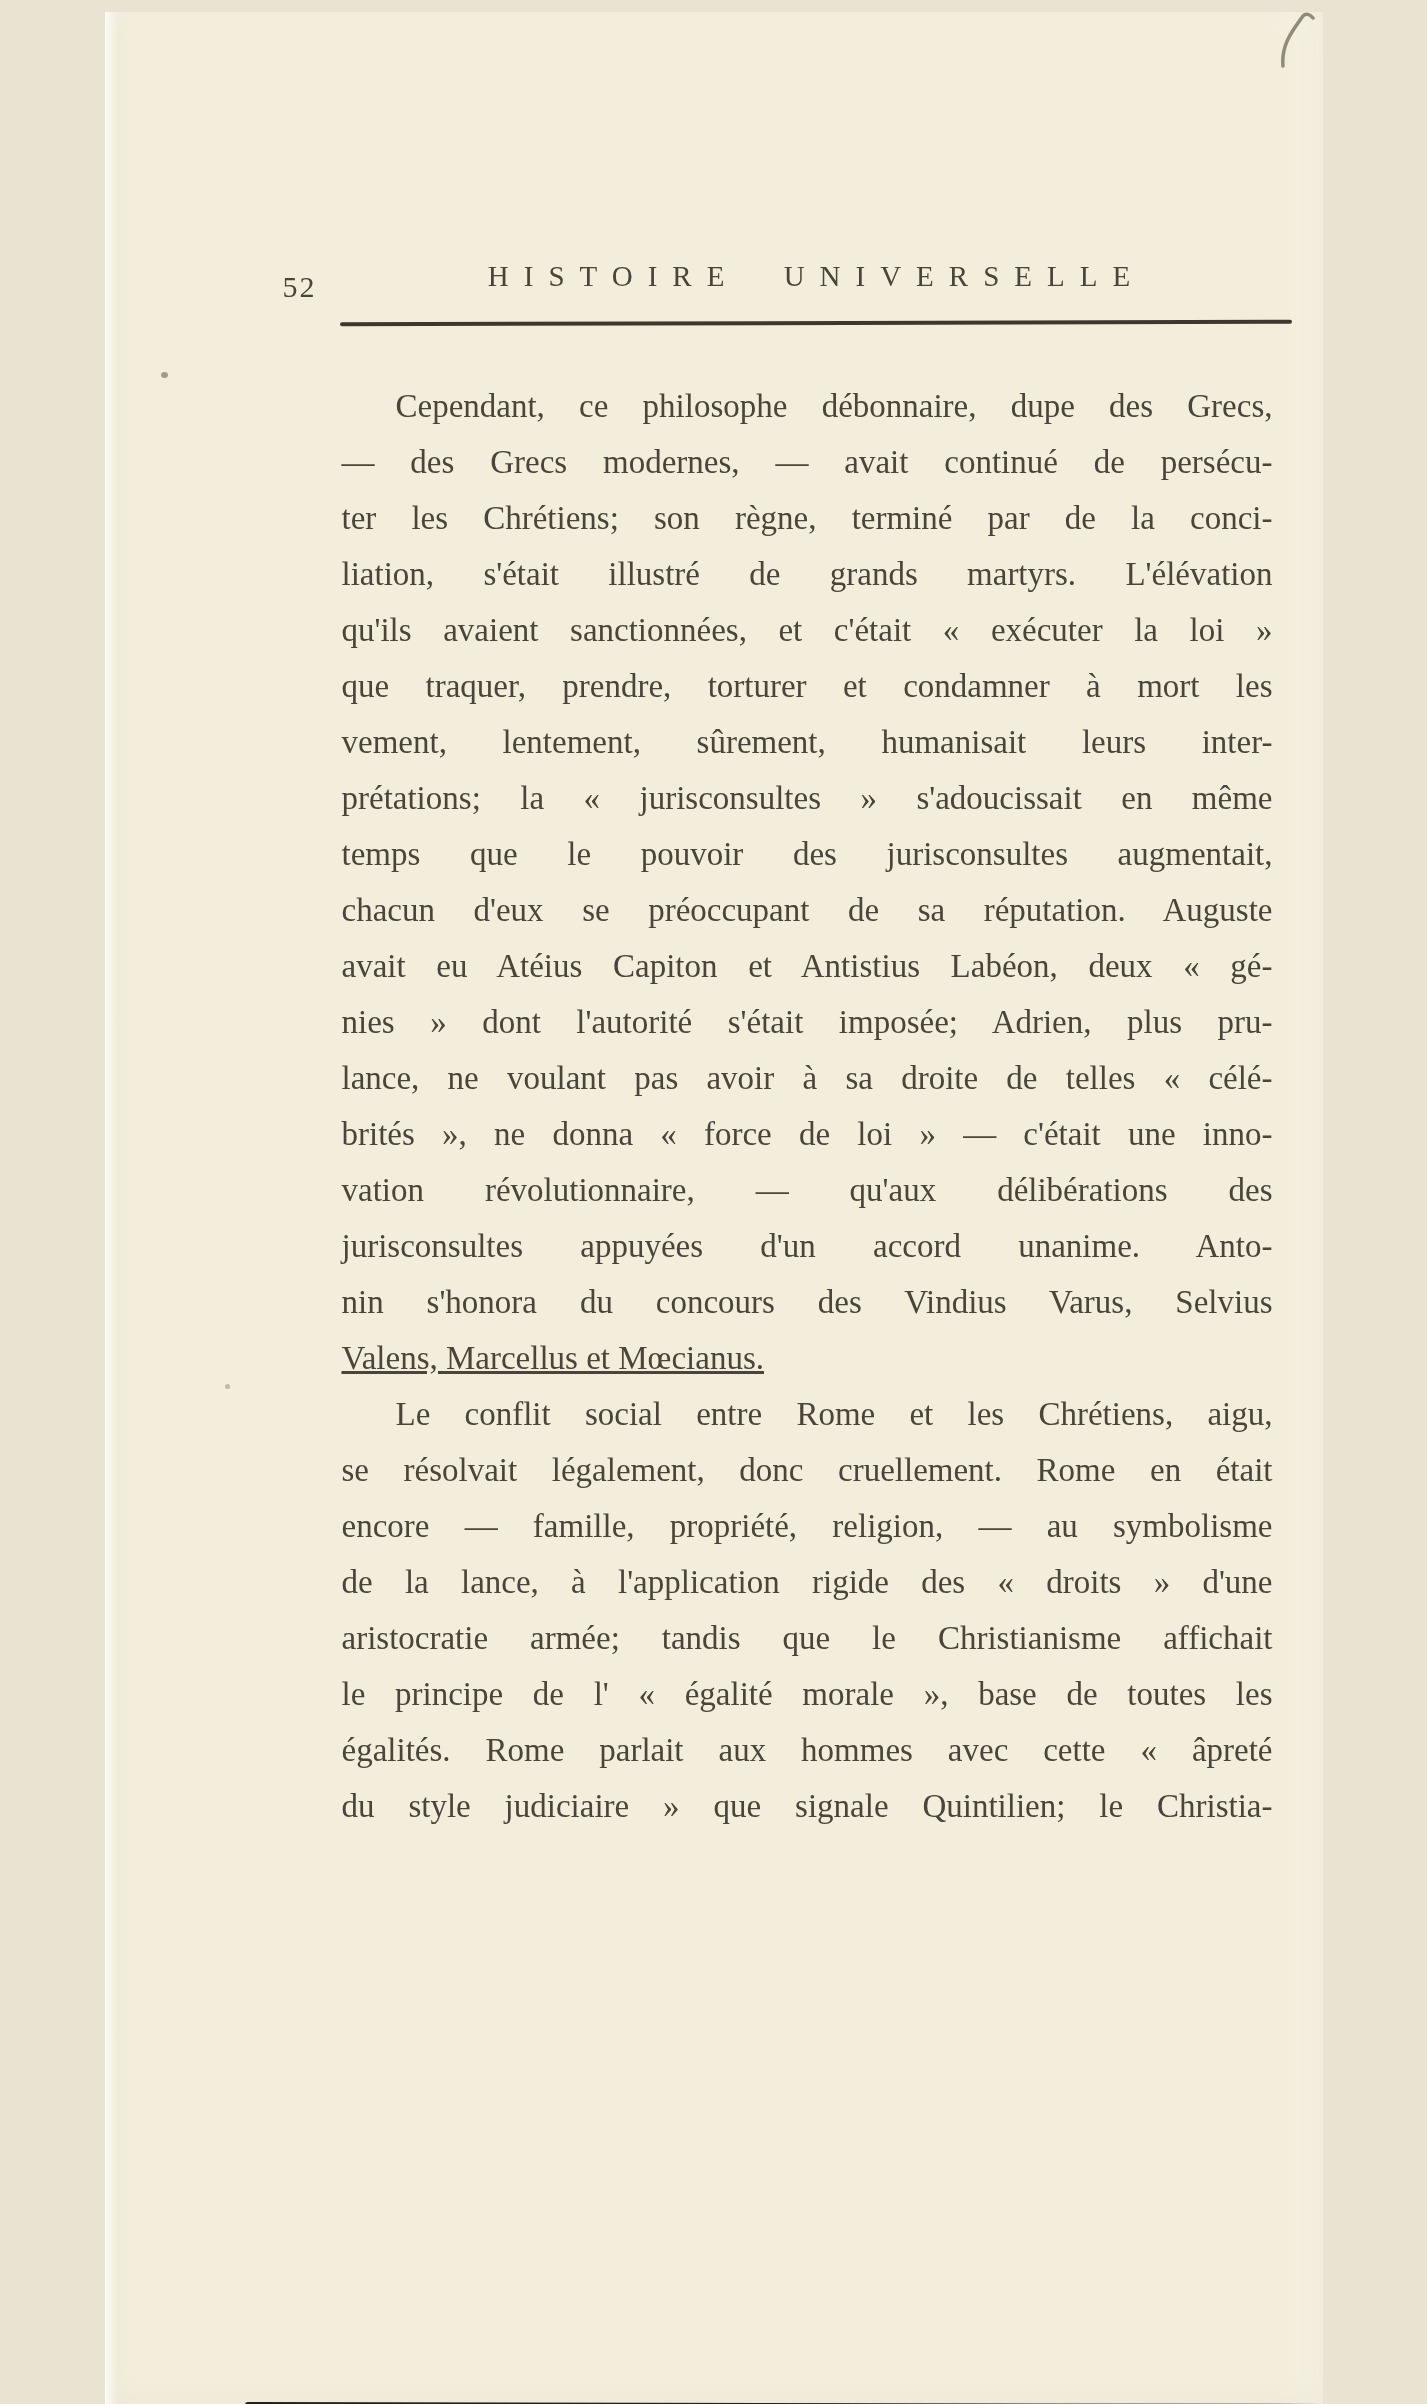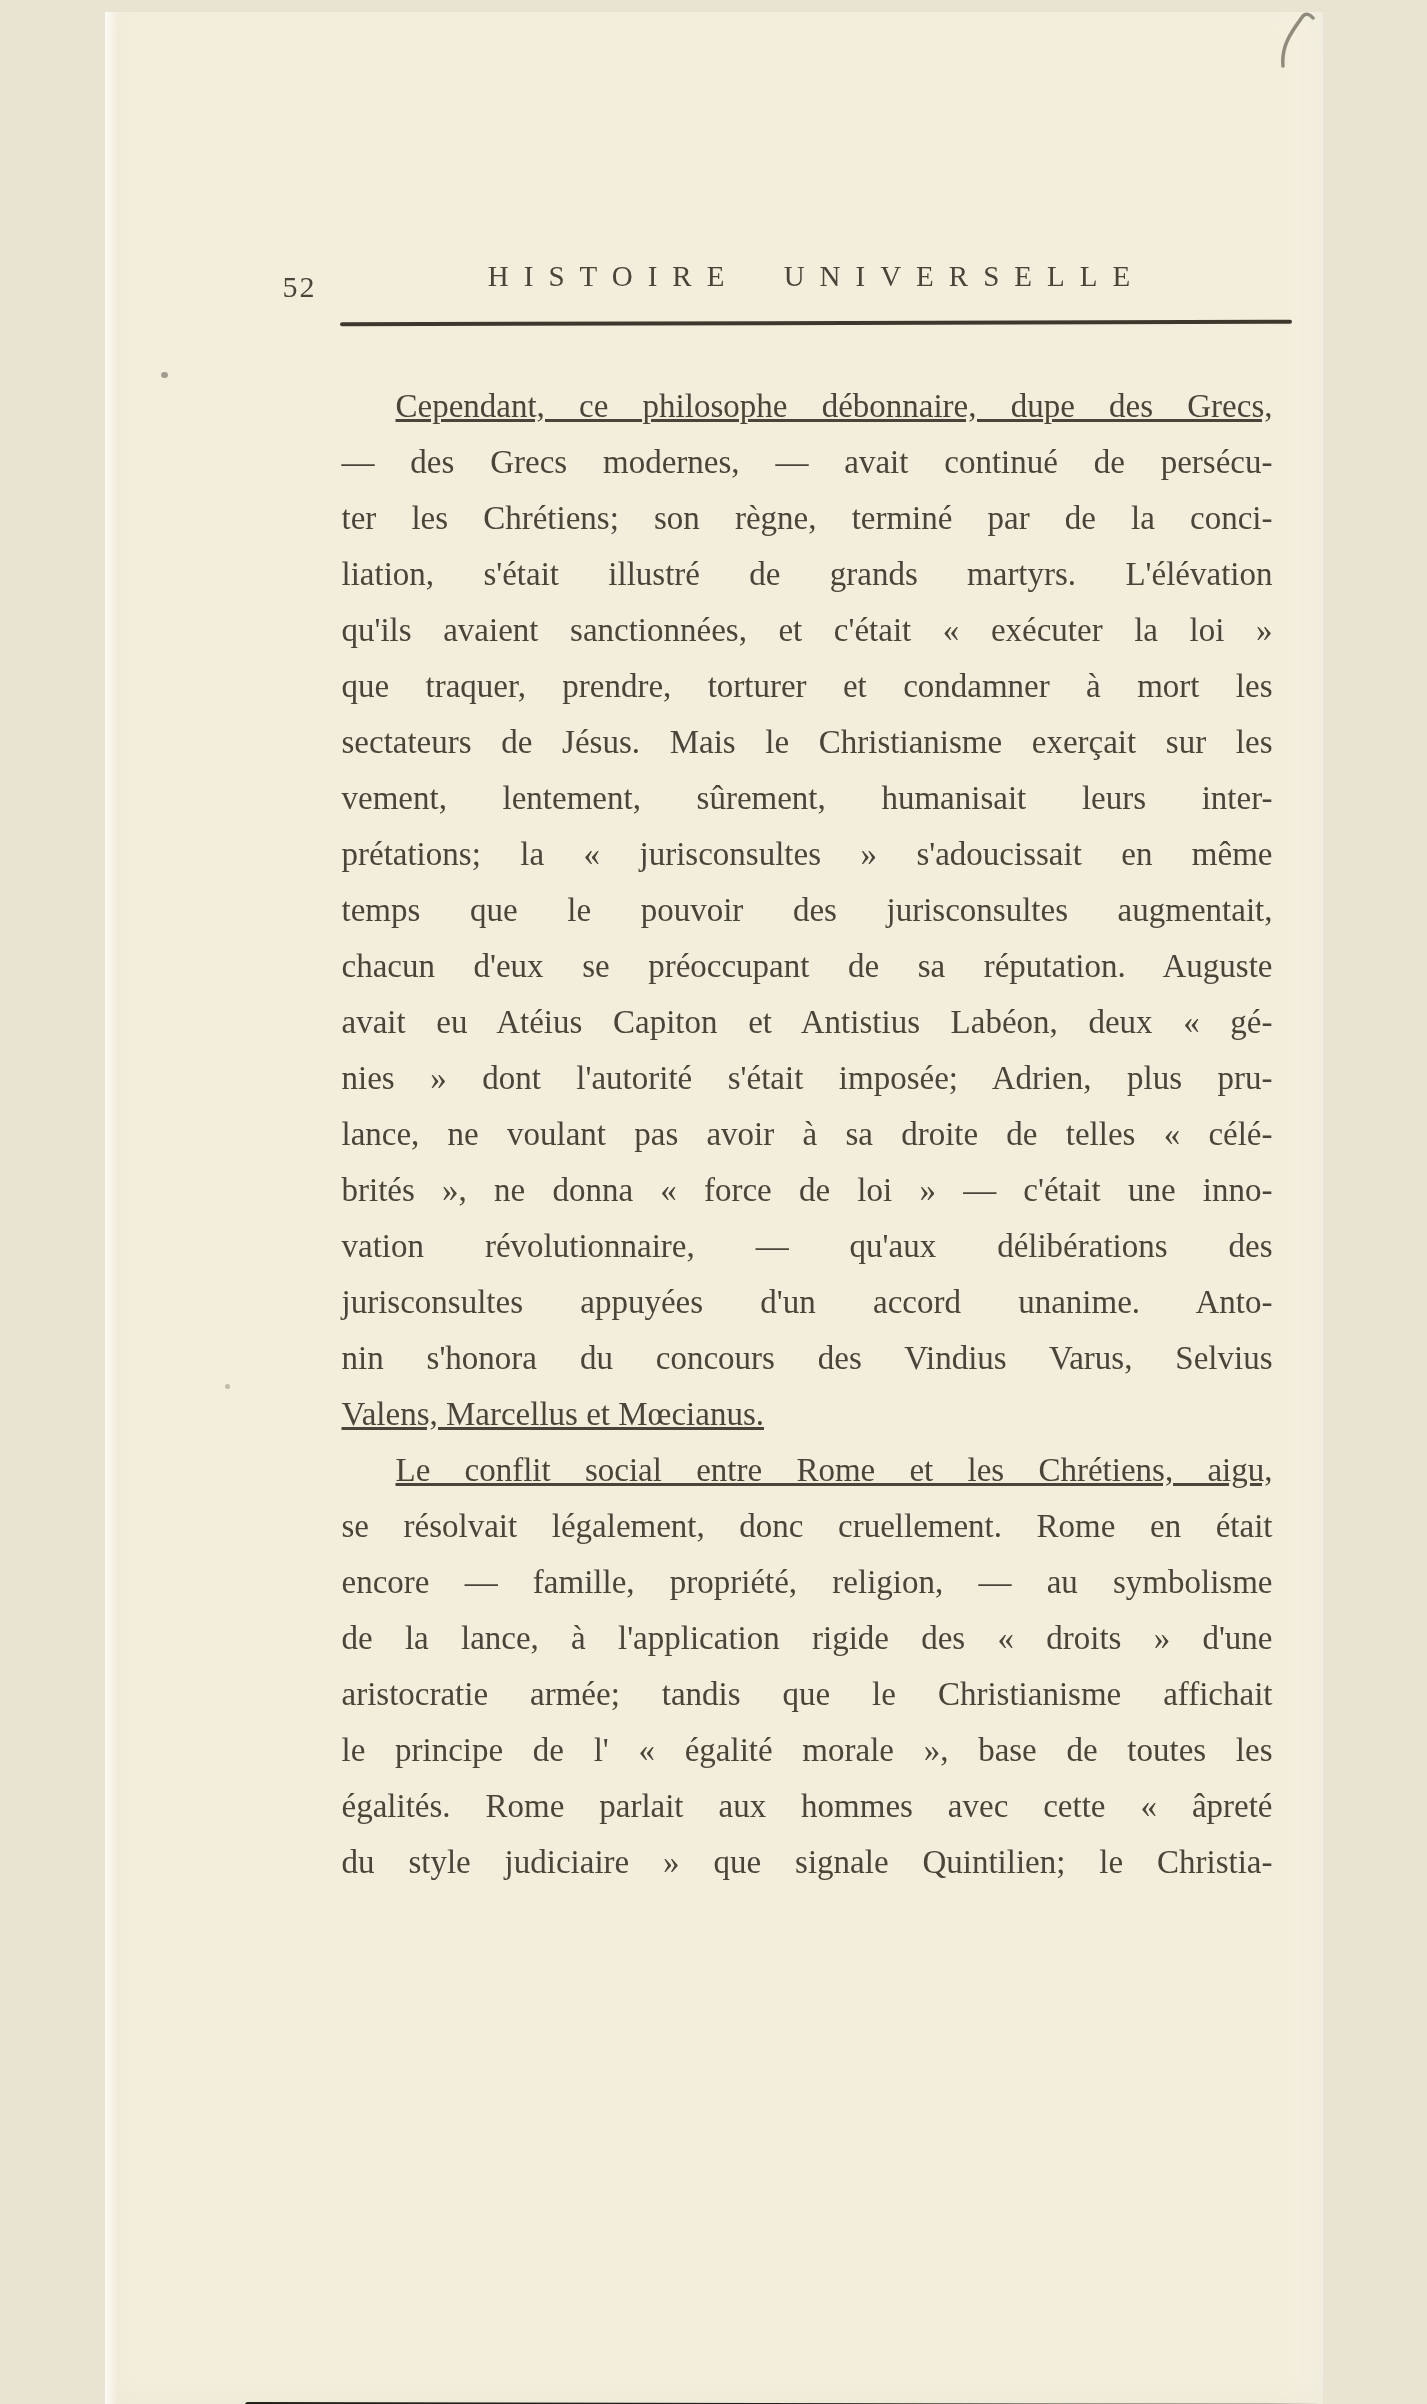--- a/index.html
+++ b/index.html
@@ -72,21 +72,21 @@
   }
   .paragraph { margin: 0; }
   .line {
     height: 56px;
     line-height: 56px;
     text-align: justify;
     text-align-last: justify;
     white-space: normal;
     overflow: visible;
   }
-  .line.indent { padding-left: 54px; text-decoration: underline; }
+  .line.indent { padding-left: 54px; }
   .line.no-justify { text-align-last: left; text-decoration: underline; }
   .speckle {
     position: absolute;
     background: #5c584c;
     border-radius: 50%;
     opacity: 0.55;
   }
   .speckle.s1 { left: 56px;  top: 360px;  width: 7px; height: 6px; }
   .speckle.s2 { left: 120px; top: 1372px; width: 5px; height: 5px; opacity: 0.35; }
   .bottom-edge {
@@ -119,21 +119,20 @@
   <div class="rule"></div>
 
   <div class="text-block" id="text-block">
       <div class="paragraph">
         <div class="line indent">Cependant, ce philosophe débonnaire, dupe des Grecs,</div>
         <div class="line">— des Grecs modernes, — avait continué de persécu-</div>
         <div class="line">ter les Chrétiens; son règne, terminé par de la conci-</div>
         <div class="line">liation, s'était illustré de grands martyrs. L'élévation</div>
         <div class="line">qu'ils avaient sanctionnées, et c'était « exécuter la loi »</div>
         <div class="line">que traquer, prendre, torturer et condamner à mort les</div>
-        <div class="line">sectateurs de Jésus. Mais le Christianisme exerçait sur les</div>
         <div class="line">vement, lentement, sûrement, humanisait leurs inter-</div>
         <div class="line">prétations; la « jurisconsultes » s'adoucissait en même</div>
         <div class="line">temps que le pouvoir des jurisconsultes augmentait,</div>
         <div class="line">chacun d'eux se préoccupant de sa réputation. Auguste</div>
         <div class="line">avait eu Atéius Capiton et Antistius Labéon, deux « gé-</div>
         <div class="line">nies » dont l'autorité s'était imposée; Adrien, plus pru-</div>
         <div class="line">lance, ne voulant pas avoir à sa droite de telles « célé-</div>
         <div class="line">brités », ne donna « force de loi » — c'était une inno-</div>
         <div class="line">vation révolutionnaire, — qu'aux délibérations des</div>
         <div class="line">jurisconsultes appuyées d'un accord unanime. Anto-</div>

